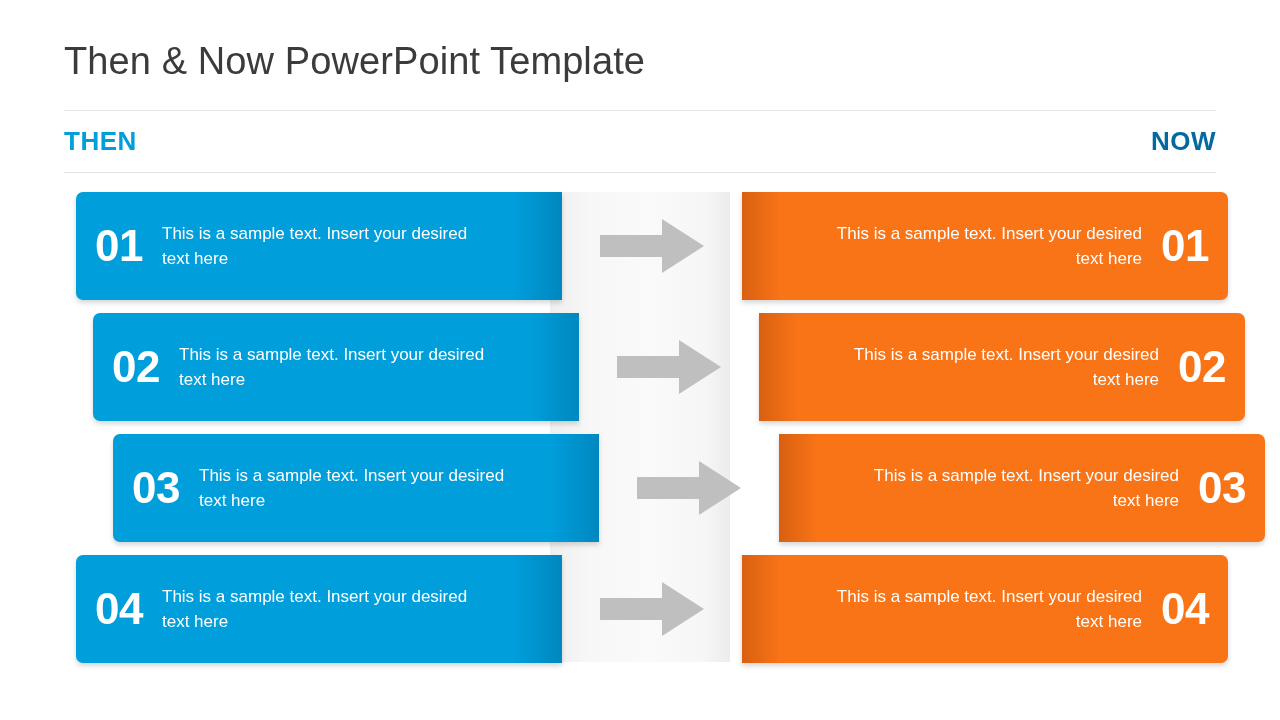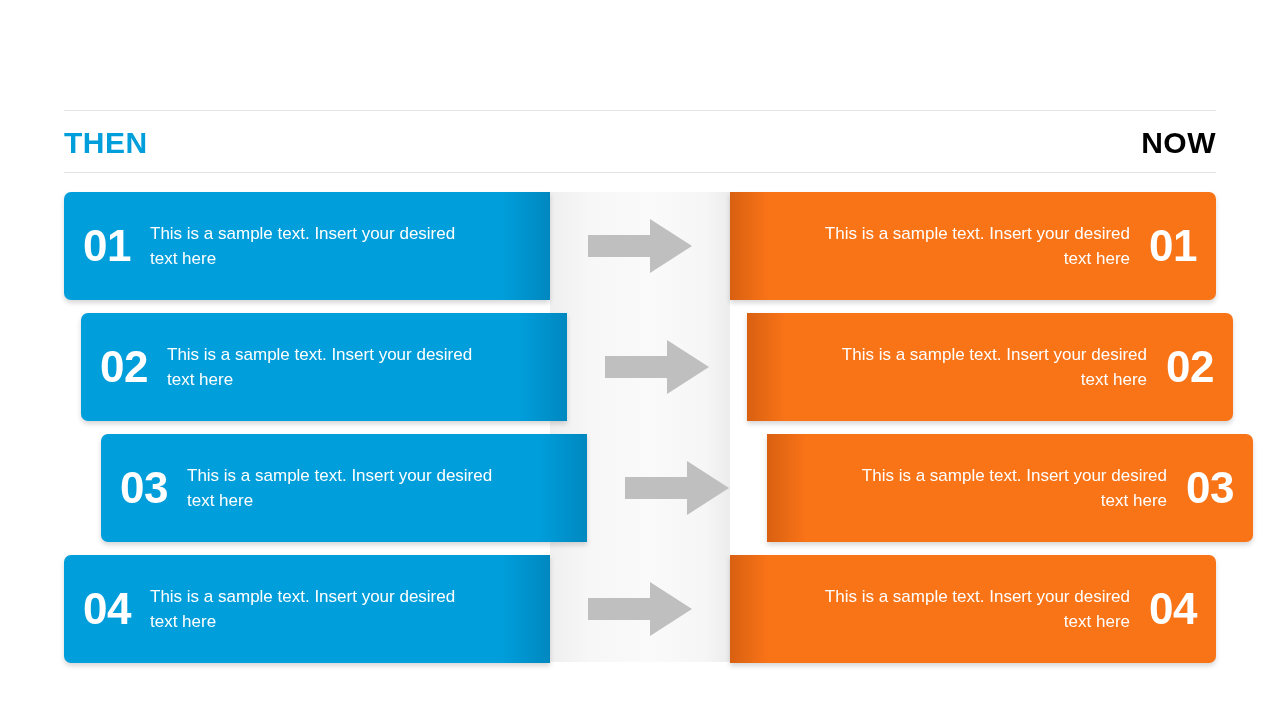--- a/index.html
+++ b/index.html
@@ -42,21 +42,21 @@
     height: 1px;
     background: #e3e3e3;
   }
   .rule-top    { top: 110px; }
   .rule-bottom { top: 172px; }
 
   
   .col-head {
     position: absolute;
     top: 126px;
-    font-size: 30px;
+    font-size: 26px;
     font-weight: bold;
     letter-spacing: 0.5px;
   }
   .col-head-then { left: 64px;  }
   .col-head-now  { left: 64px; width: 1152px; text-align: right; }
 
   
   .center-band {
     position: absolute;
     left: 550px;
@@ -71,21 +71,21 @@
   .rows {
     position: absolute;
     left: 0;
     top: 192px;
     width: 1280px;
     height: 470px;
   }
 
   .row {
     position: absolute;
-    left: 0;
+    left: 12px;
     width: 1254px;
     height: 108px;
   }
   .row-0 { top: 0px;   }
   .row-1 { top: 121px; margin-left: 17px; }
   .row-2 { top: 242px; margin-left: 37px; }
   .row-3 { top: 363px; padding-left: 44px; }
 
   
   .panel-then {
@@ -177,26 +177,27 @@
     width: 104px;
     height: 56px;
   }
   .row-arrow svg { display: block; width: 104px; height: 56px; }
 </style>
 </head>
 <body>
 
 <div class="slide">
 
+  <div class="slide-title">Then &amp; Now PowerPoint Template</div>
 
   <div class="rule rule-top"></div>
 
   <div class="col-head col-head-then" style="color:#009edb">THEN</div>
 
-  <div class="col-head col-head-now" style="color:#000000">NOW</div>
+  <div class="col-head col-head-now" style="color:#0369a1">NOW</div>
 
   <div class="rule rule-bottom"></div>
 
   <div class="center-band"></div>
 
   <div class="rows">
 
     <div class="row row-0">
       <div class="panel-then">
         <div class="then-num">01</div>

